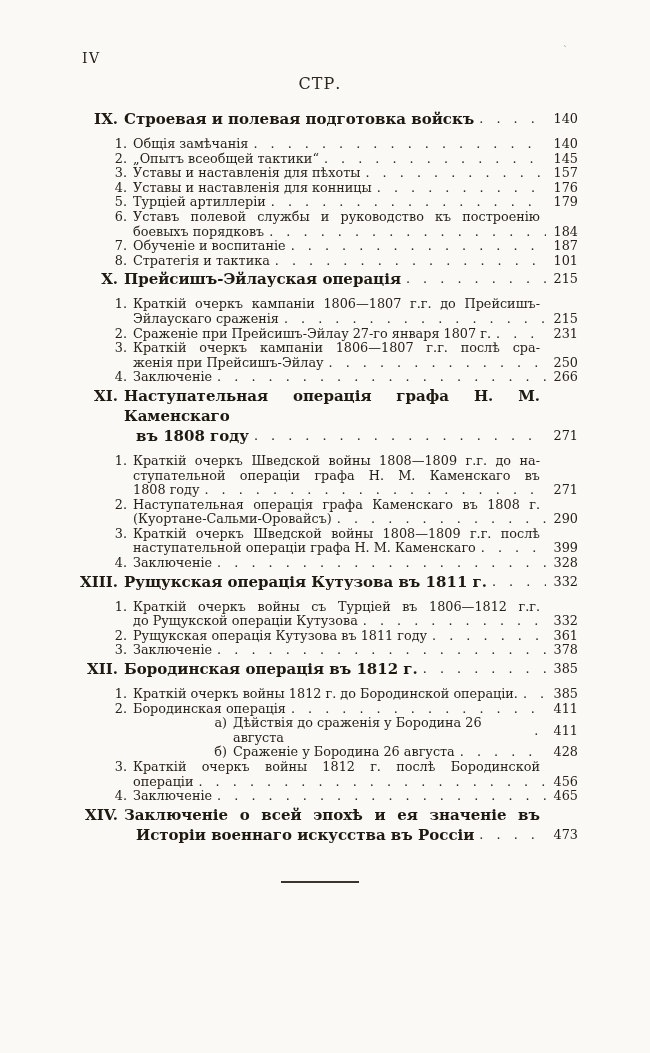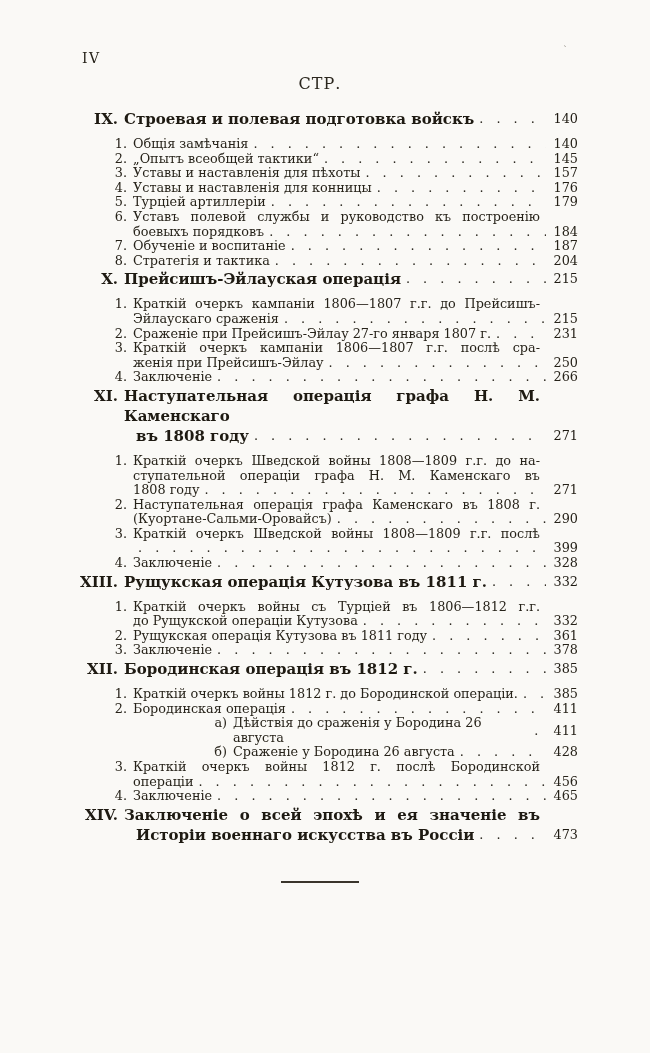--- a/index.html
+++ b/index.html
@@ -150,21 +150,21 @@
                 </div>
               </div>
   </div>
 
   <div class="entry item">
     <span class="num">8.</span>
     <div class="body">
                 <div class="line-last">
                   <span class="txt">Стратегія и тактика</span>
                   <span class="leader"></span>
-                  <span class="pg">204</span>
+                  <span class="pg">101</span>
                 </div>
               </div>
   </div>
 </div>
   </section>
 
   <section class="section">
     <div class="entry heading">
       <span class="num">X.</span>
       <div class="body">
@@ -260,20 +260,21 @@
                   <span class="pg">290</span>
                 </div>
               </div>
   </div>
 
   <div class="entry item">
     <span class="num">3.</span>
     <div class="body">
                 <div class="line-mid">Краткій очеркъ Шведской войны 1808—1809 г.г. послѣ</div>
                 <div class="line-last">
+                  <span class="txt">наступательной операціи графа Н. М. Каменскаго</span>
                   <span class="leader"></span>
                   <span class="pg">399</span>
                 </div>
               </div>
   </div>
 
   <div class="entry item">
     <span class="num">4.</span>
     <div class="body">
                 <div class="line-last">

